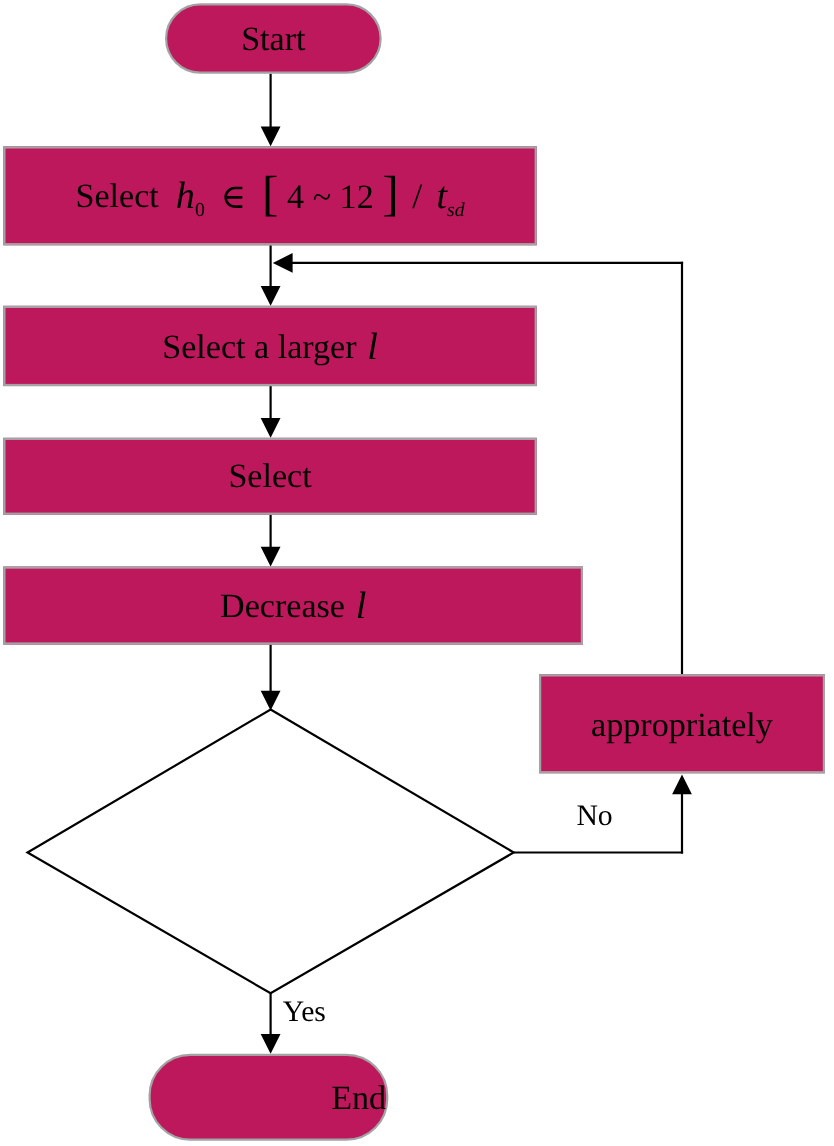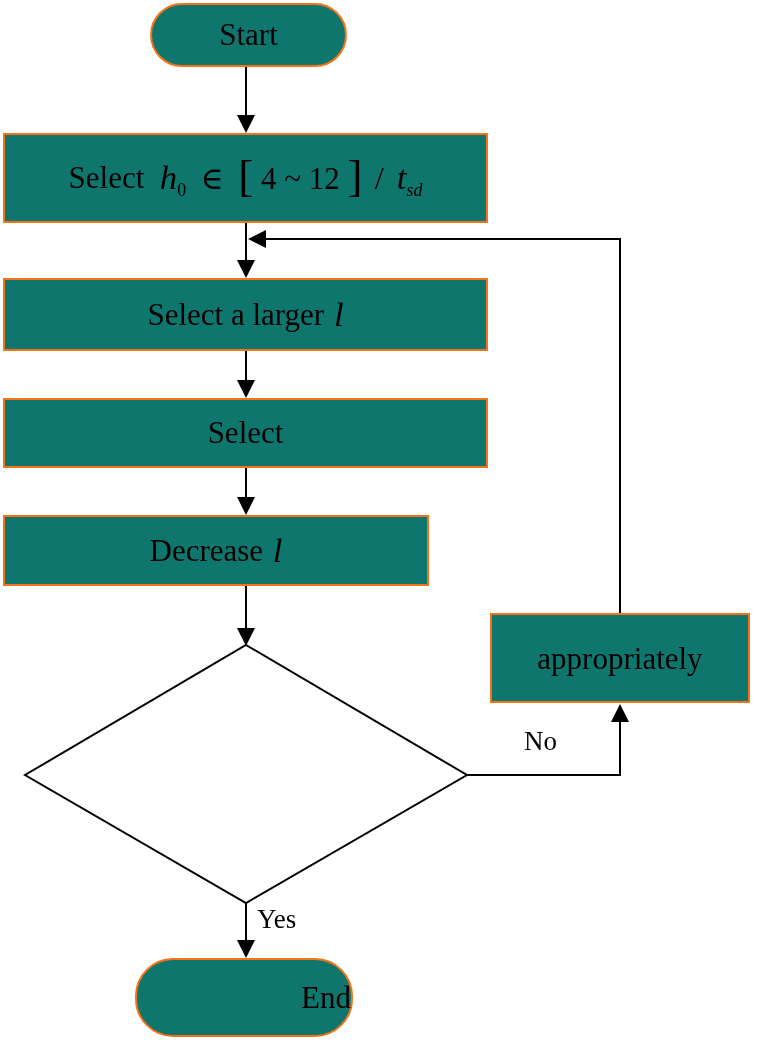--- a/index.html
+++ b/index.html
@@ -11,33 +11,33 @@
     font-family: "Liberation Serif", "DejaVu Serif", serif;
     color: #000000;
     overflow: hidden;
   }
   svg.wires { position: absolute; left: 0; top: 0; z-index: 1; }
   .node {
     position: absolute;
     display: flex;
     align-items: center;
     justify-content: center;
-    background: #0f766e;
-    border: 2px solid #f97316;
+    background: #be185d;
+    border: 2px solid #a3a3a3;
     box-sizing: border-box;
     font-size: 31px;
     z-index: 2;
     white-space: nowrap;
   }
   .terminal-start { left: 150px; top: 3px;  width: 197px; height: 64px; border-radius: 33px; }
   .terminal-end   { left: 135px; top: 958px; width: 218px; height: 79px; border-radius: 38px; justify-content: flex-end; }
   .proc1 { left: 3px; top: 133px; width: 485px; height: 90px; }
   .proc2 { left: 3px; top: 278px; width: 485px; height: 73px; font-family: Liberation Serif, serif; }
   .proc3 { left: 3px; top: 398px; width: 485px; height: 70px; }
-  .proc4 { left: 3px; top: 515px; width: 426px; height: 71px; }
+  .proc4 { left: 3px; top: 515px; width: 527px; height: 71px; }
   .proc-increase {
     left: 490px; top: 613px; width: 260px; height: 90px;
     flex-direction: column; line-height: 41px;
   }
   .mvar { font-style: italic; font-size: 1.12em; }
   sub.msub { font-size: 0.58em; line-height: 0; }
   sub.msub.it { font-style: italic; }
   .bk { font-size: 1.45em; font-weight: 400; line-height: 0; position: relative; top: 0.04em; }
   .rel { margin: 0 0.22em; }
   .sl { margin: 0 0.16em 0 0.14em; font-size: 1.05em; }

